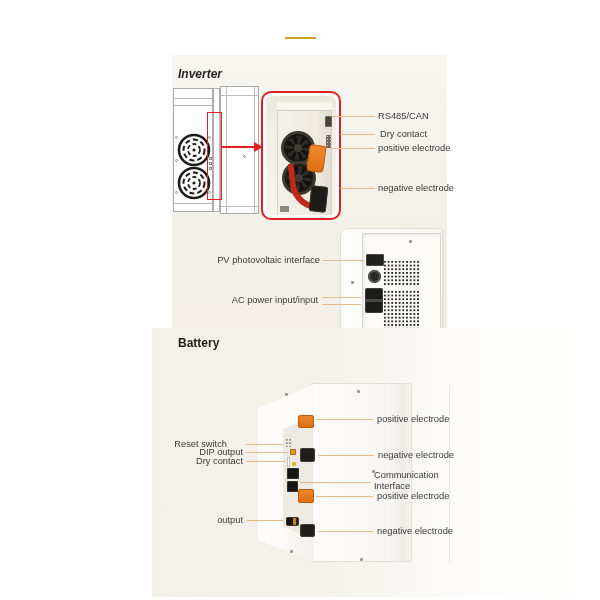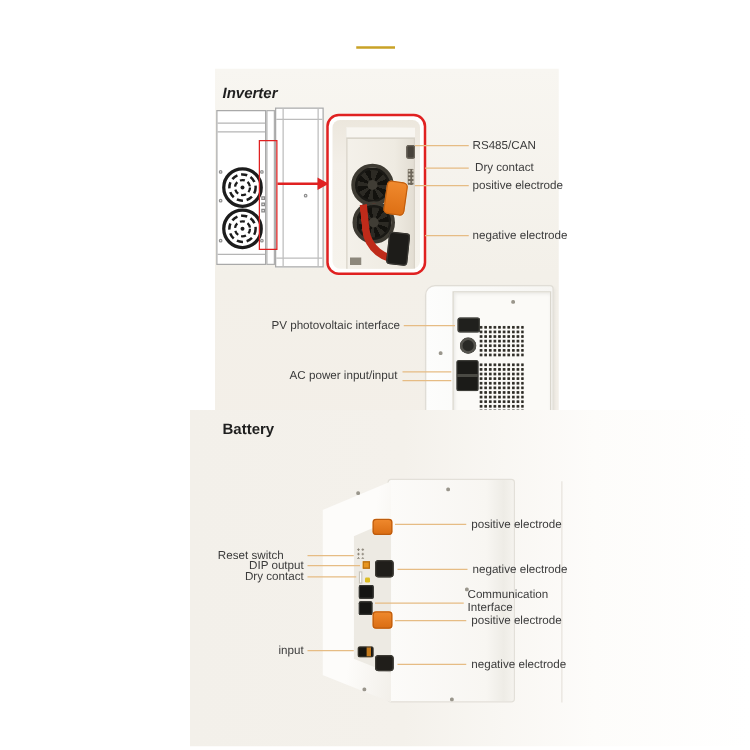--- a/index.html
+++ b/index.html
@@ -292,21 +292,21 @@
     <div class="screw-dark" style="left:105px; top:175px;"></div>
   </div>
 
   <div class="leader" style="left:246px; top:444px; width:37px;"></div>
   <div class="leader" style="left:246px; top:452px; width:42px;"></div>
   <div class="leader" style="left:246px; top:461px; width:39px;"></div>
   <div class="leader" style="left:246px; top:520px; width:37px;"></div>
   <div class="lbl r" style="right:373px; top:438px;">Reset switch</div>
   <div class="lbl r" style="right:357px; top:446px;">DIP output</div>
   <div class="lbl r" style="right:357px; top:455px;">Dry contact</div>
-  <div class="lbl r" style="right:357px; top:514px;">input</div>
+  <div class="lbl r" style="right:357px; top:514px;">output</div>
 
   <div class="leader" style="left:316px; top:419px; width:57px;"></div>
   <div class="leader" style="left:318px; top:455px; width:56px;"></div>
   <div class="leader" style="left:300px; top:482px; width:71px;"></div>
   <div class="leader" style="left:316px; top:496px; width:57px;"></div>
   <div class="leader" style="left:318px; top:531px; width:55px;"></div>
   <div class="lbl" style="left:377px; top:413px;">positive electrode</div>
   <div class="lbl" style="left:378px; top:449px;">negative electrode</div>
   <div class="lbl wrap" style="left:374px; top:470px; width:68px;">Communication Interface</div>
   <div class="lbl" style="left:377px; top:490px;">positive electrode</div>

